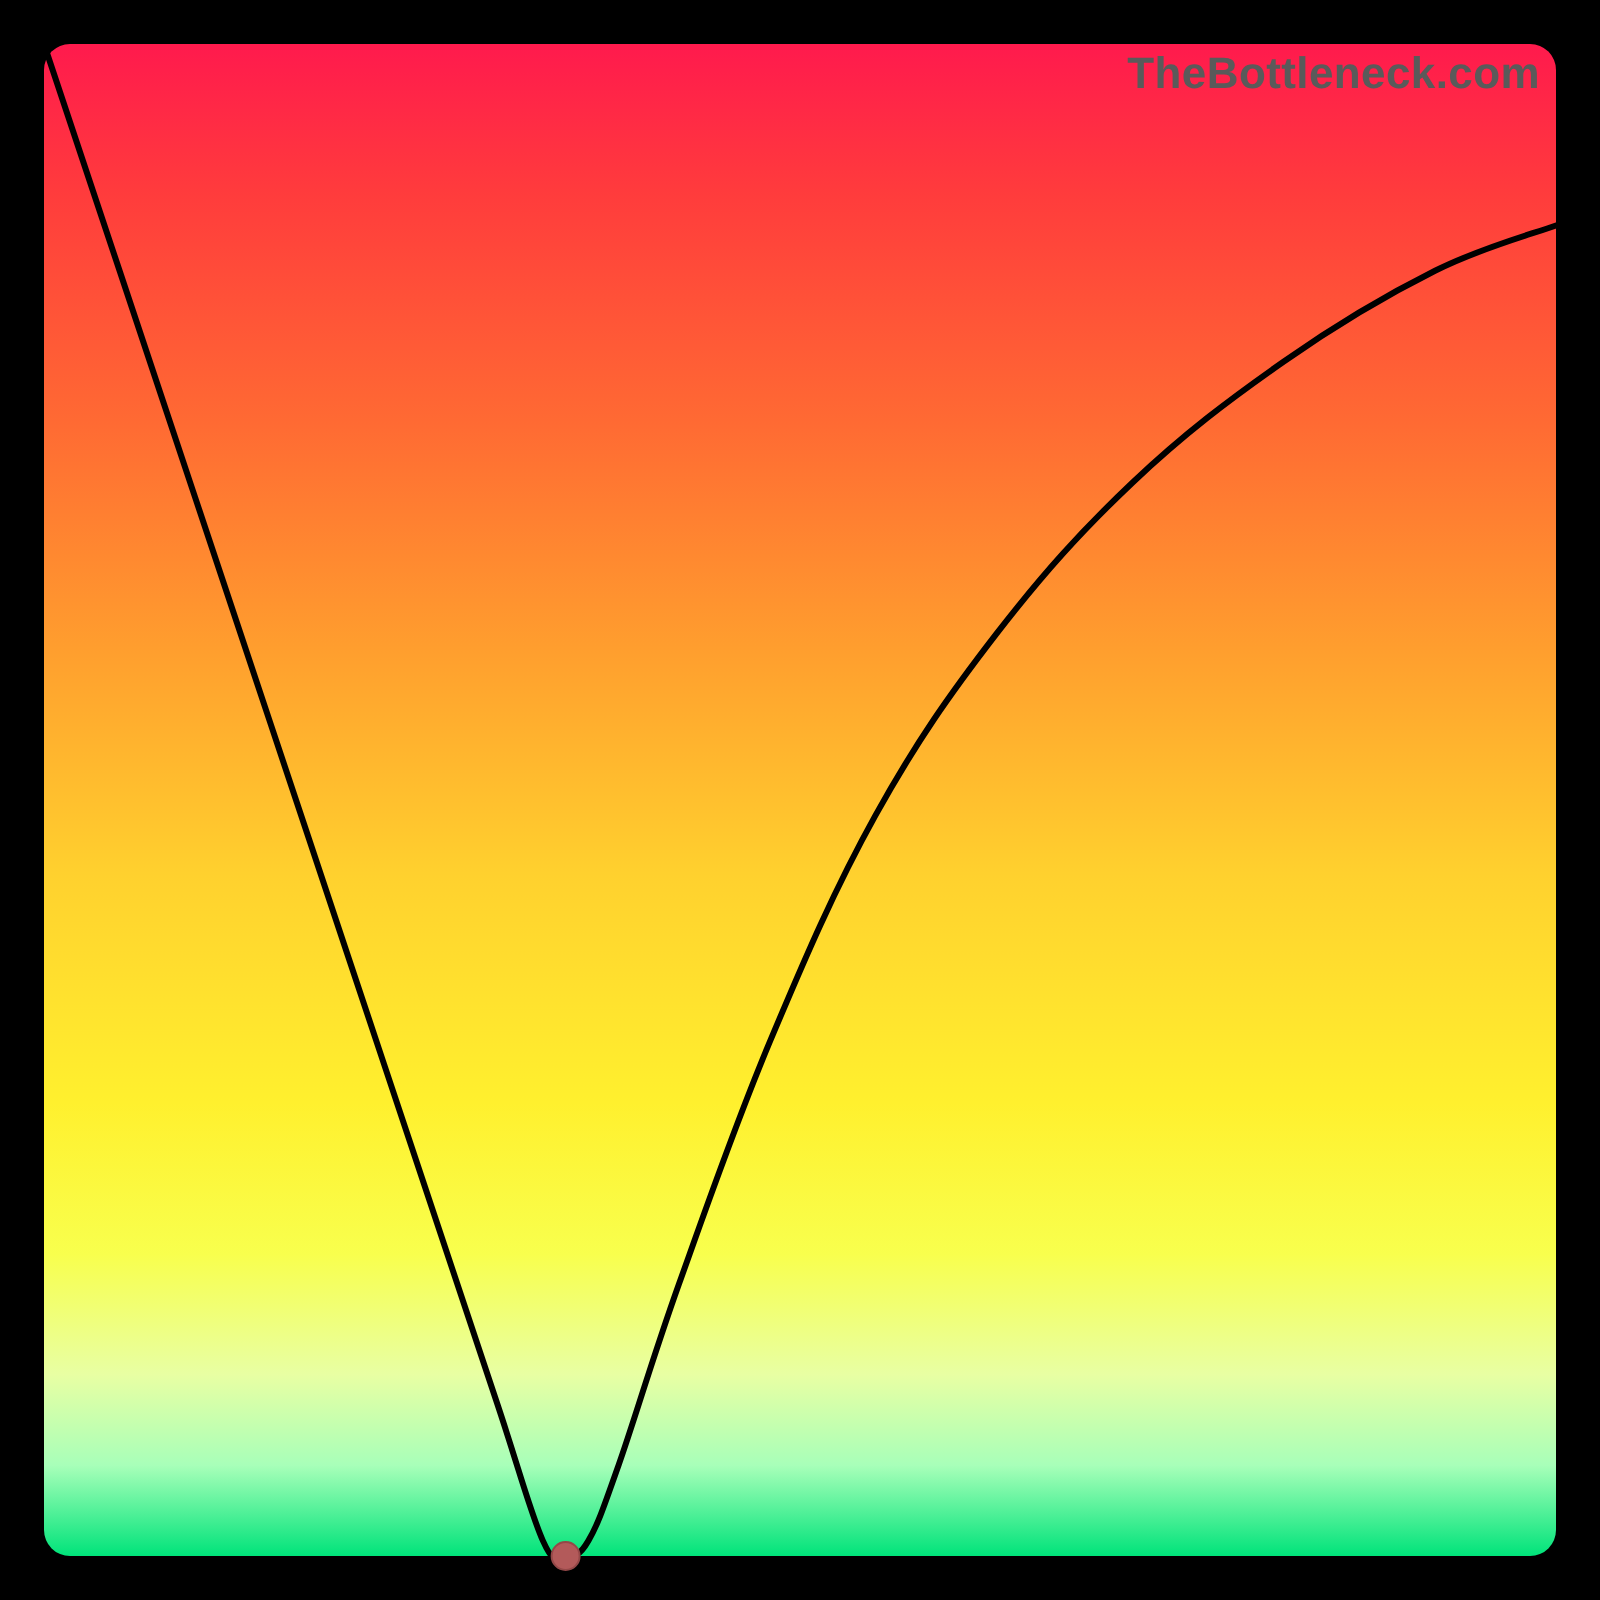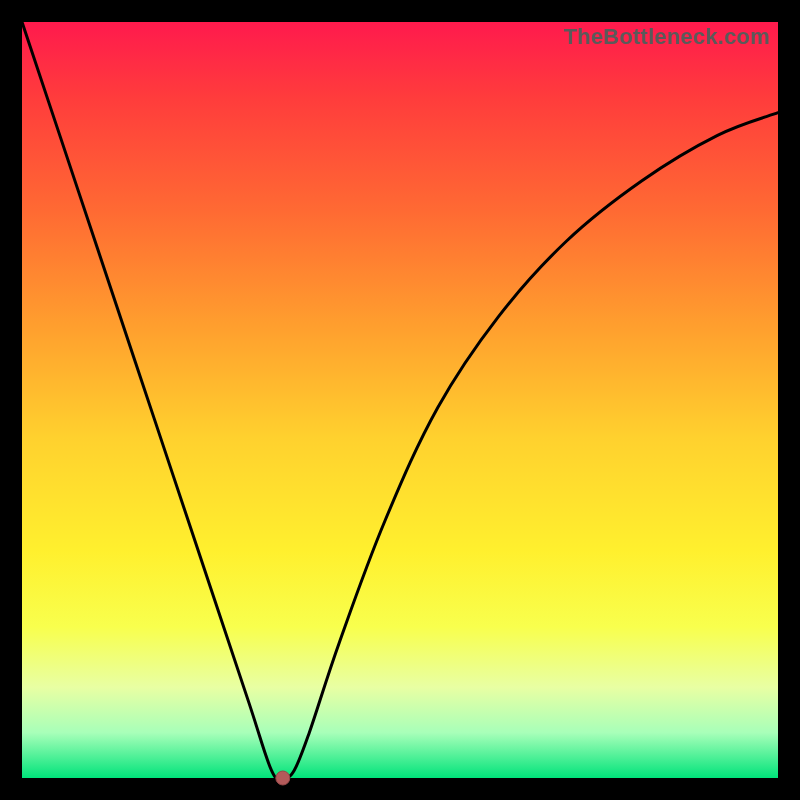--- a/index.html
+++ b/index.html
@@ -20,20 +20,21 @@
       #ff1a4d 0%,
       #ff3c3c 10%,
       #ff6a33 25%,
       #ff9e2e 40%,
       #ffd12e 55%,
       #fff02e 70%,
       #f8ff4d 80%,
       #e8ffa3 88%,
       #a8ffb9 94%,
       #00e37a 100%);
+    border-radius: 13px;
   }
   .watermark {
     position: absolute;
     top: 2px;
     right: 8px;
     font-family: Arial, Helvetica, sans-serif;
     font-size: 22px;
     font-weight: 600;
     color: #5a5a5a;
     letter-spacing: 0.2px;

